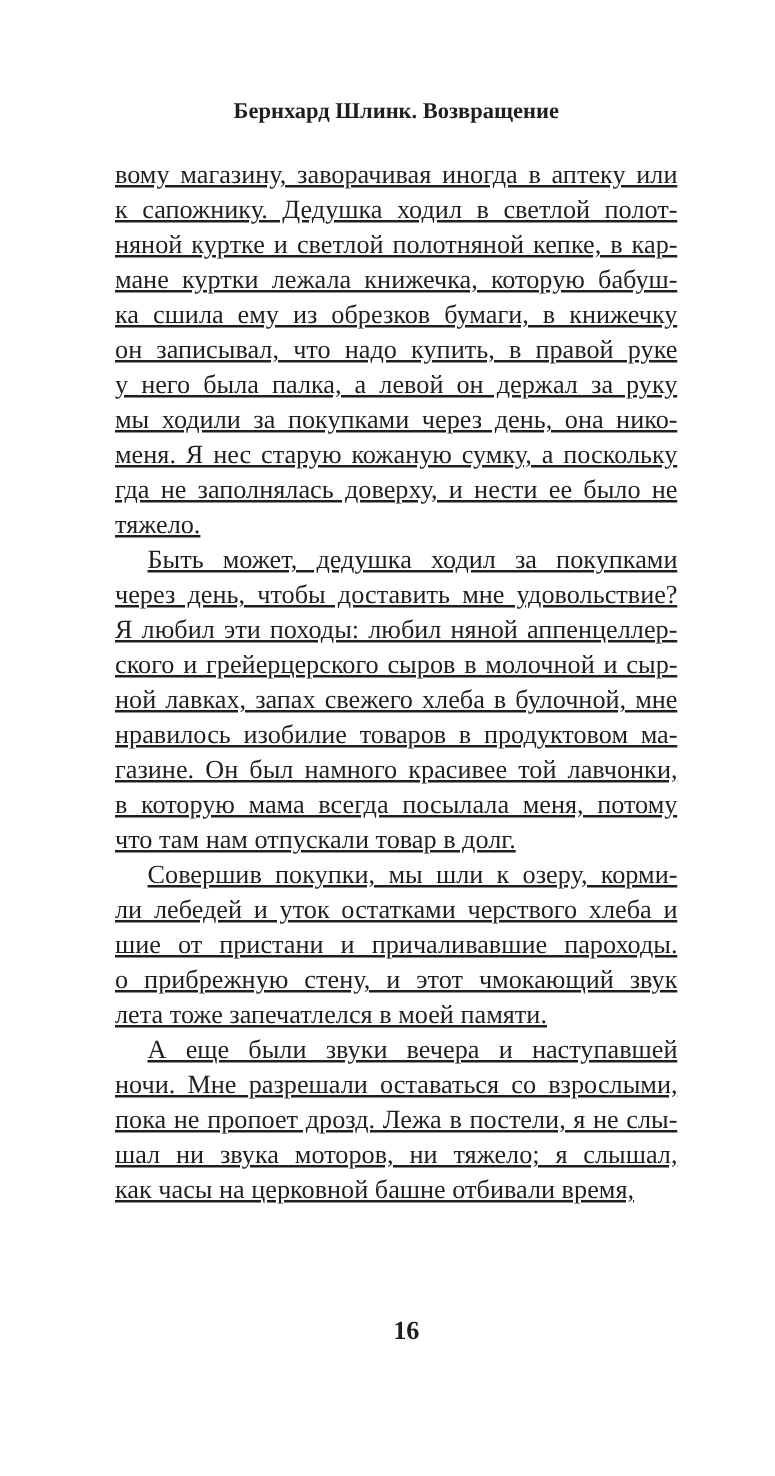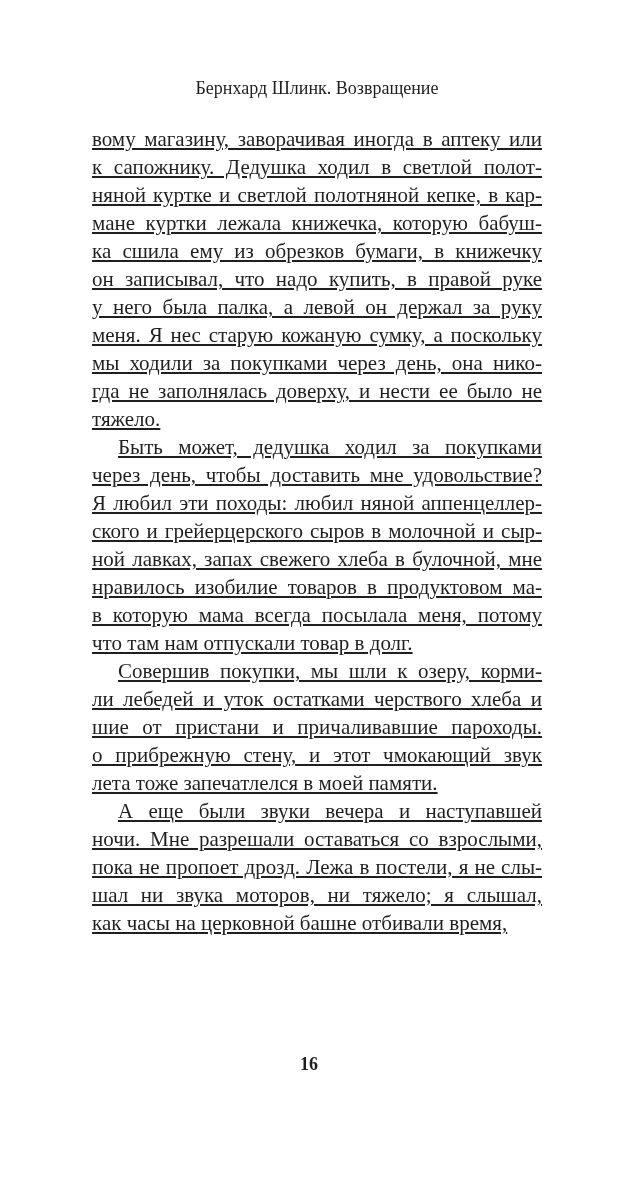--- a/index.html
+++ b/index.html
@@ -15,21 +15,21 @@
     overflow: hidden;
     font-family: "Liberation Serif", "DejaVu Serif", serif;
     color: #1f1f1f;
   }
   .running-header {
     position: absolute;
     top: 75px;
     left: 92px;
     width: 450px;
     text-align: center;
-    font-weight: normal;
+    font-weight: bold;
     font-size: 18px;
     line-height: 26px;
     color: #1e1e1e;
   }
   .page-text {
     position: absolute;
     top: 125px;
     left: 92px;
     width: 450px;
     text-decoration: underline;
@@ -46,53 +46,54 @@
   }
   .para-line.para-last {
     text-align-last: left;
   }
   .para-line.para-indent {
     text-indent: 26px;
   }
   .page-number {
     position: absolute;
     top: 1051px;
-    left: 84px;
+    left: 100px;
     width: 450px;
     text-align: center;
     font-weight: bold;
-    font-size: 18px;
+    font-size: 21px;
     line-height: 26px;
     color: #1e1e1e;
   }
 </style>
 </head>
 <body>
 
 <div class="book-page">
   <div class="running-header">Бернхард Шлинк. Возвращение</div>
 
   <div class="page-text" id="page-text">
       <div class="para-line">вому магазину, заворачивая иногда в аптеку или</div>
       <div class="para-line">к сапожнику. Дедушка ходил в светлой полот-</div>
       <div class="para-line">няной куртке и светлой полотняной кепке, в кар-</div>
       <div class="para-line">мане куртки лежала книжечка, которую бабуш-</div>
       <div class="para-line">ка сшила ему из обрезков бумаги, в книжечку</div>
       <div class="para-line">он записывал, что надо купить, в правой руке</div>
       <div class="para-line">у него была палка, а левой он держал за руку</div>
+      <div class="para-line">мы ходили за покупками через день, она нико-</div>
       <div class="para-line">меня. Я нес старую кожаную сумку, а поскольку</div>
-      <div class="para-line">мы ходили за покупками через день, она нико-</div>
       <div class="para-line">гда не заполнялась доверху, и нести ее было не</div>
       <div class="para-line para-last">тяжело.</div>
       <div class="para-line para-indent">Быть может, дедушка ходил за покупками</div>
       <div class="para-line">через день, чтобы доставить мне удовольствие?</div>
       <div class="para-line">Я любил эти походы: любил няной аппенцеллер-</div>
       <div class="para-line">ского и грейерцерского сыров в молочной и сыр-</div>
       <div class="para-line">ной лавках, запах свежего хлеба в булочной, мне</div>
       <div class="para-line">нравилось изобилие товаров в продуктовом ма-</div>
+      <div class="para-line">газине. Он был намного красивее той лавчонки,</div>
       <div class="para-line">в которую мама всегда посылала меня, потому</div>
       <div class="para-line para-last">что там нам отпускали товар в долг.</div>
       <div class="para-line para-indent">Совершив покупки, мы шли к озеру, корми-</div>
       <div class="para-line">ли лебедей и уток остатками черствого хлеба и</div>
       <div class="para-line">шие от пристани и причаливавшие пароходы.</div>
       <div class="para-line">о прибрежную стену, и этот чмокающий звук</div>
       <div class="para-line para-last">лета тоже запечатлелся в моей памяти.</div>
       <div class="para-line para-indent">А еще были звуки вечера и наступавшей</div>
       <div class="para-line">ночи. Мне разрешали оставаться со взрослыми,</div>
       <div class="para-line">пока не пропоет дрозд. Лежа в постели, я не слы-</div>

